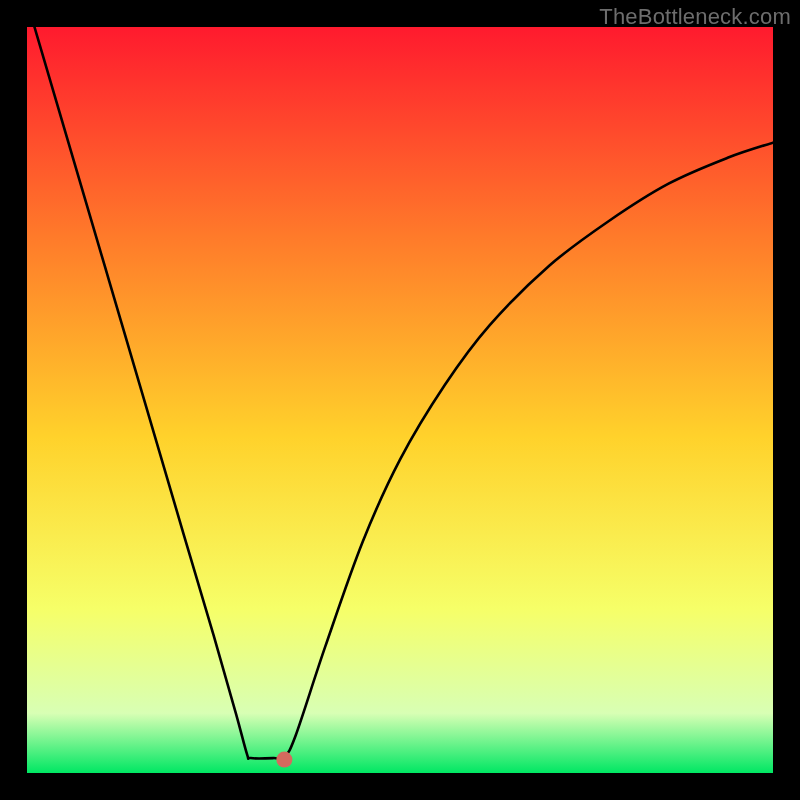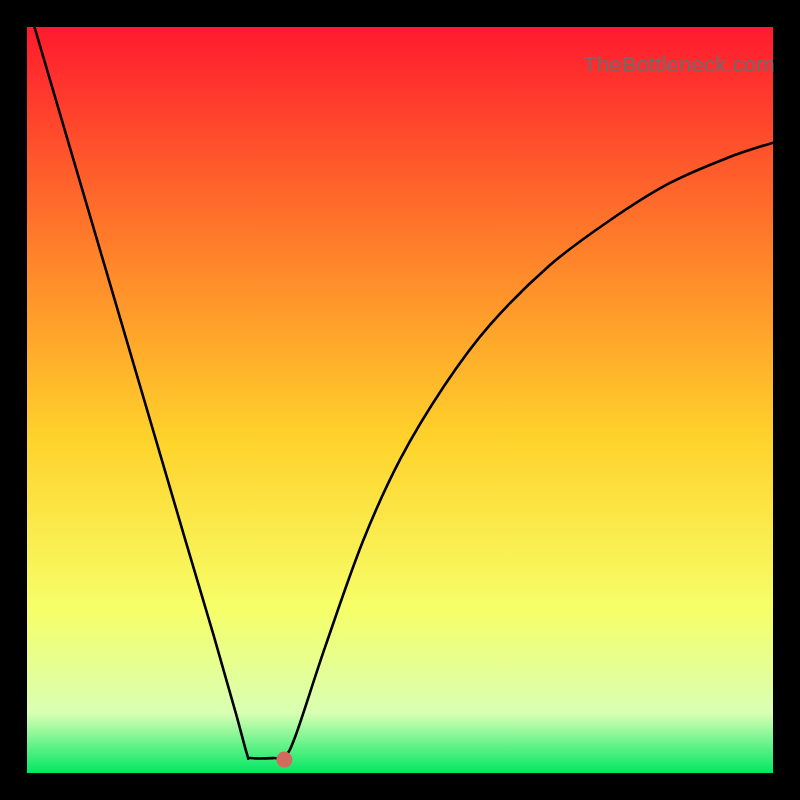--- a/index.html
+++ b/index.html
@@ -15,27 +15,26 @@
     position: absolute;
     left: 27px;
     top: 27px;
     width: 746px;
     height: 746px;
     box-sizing: border-box;
   }
   .watermark {
     position: absolute;
     top: 4px;
-    right: 25px;
+    right: 9px;
     color: #6d6d6d;
     font-size: 22px;
     font-weight: 500;
     letter-spacing: 0.2px;
     z-index: 5;
-    margin-top: 48px;
   }
   svg {
     display: block;
   }
 </style>
 </head>
 <body>
 
 <div class="watermark">TheBottleneck.com</div>
 

